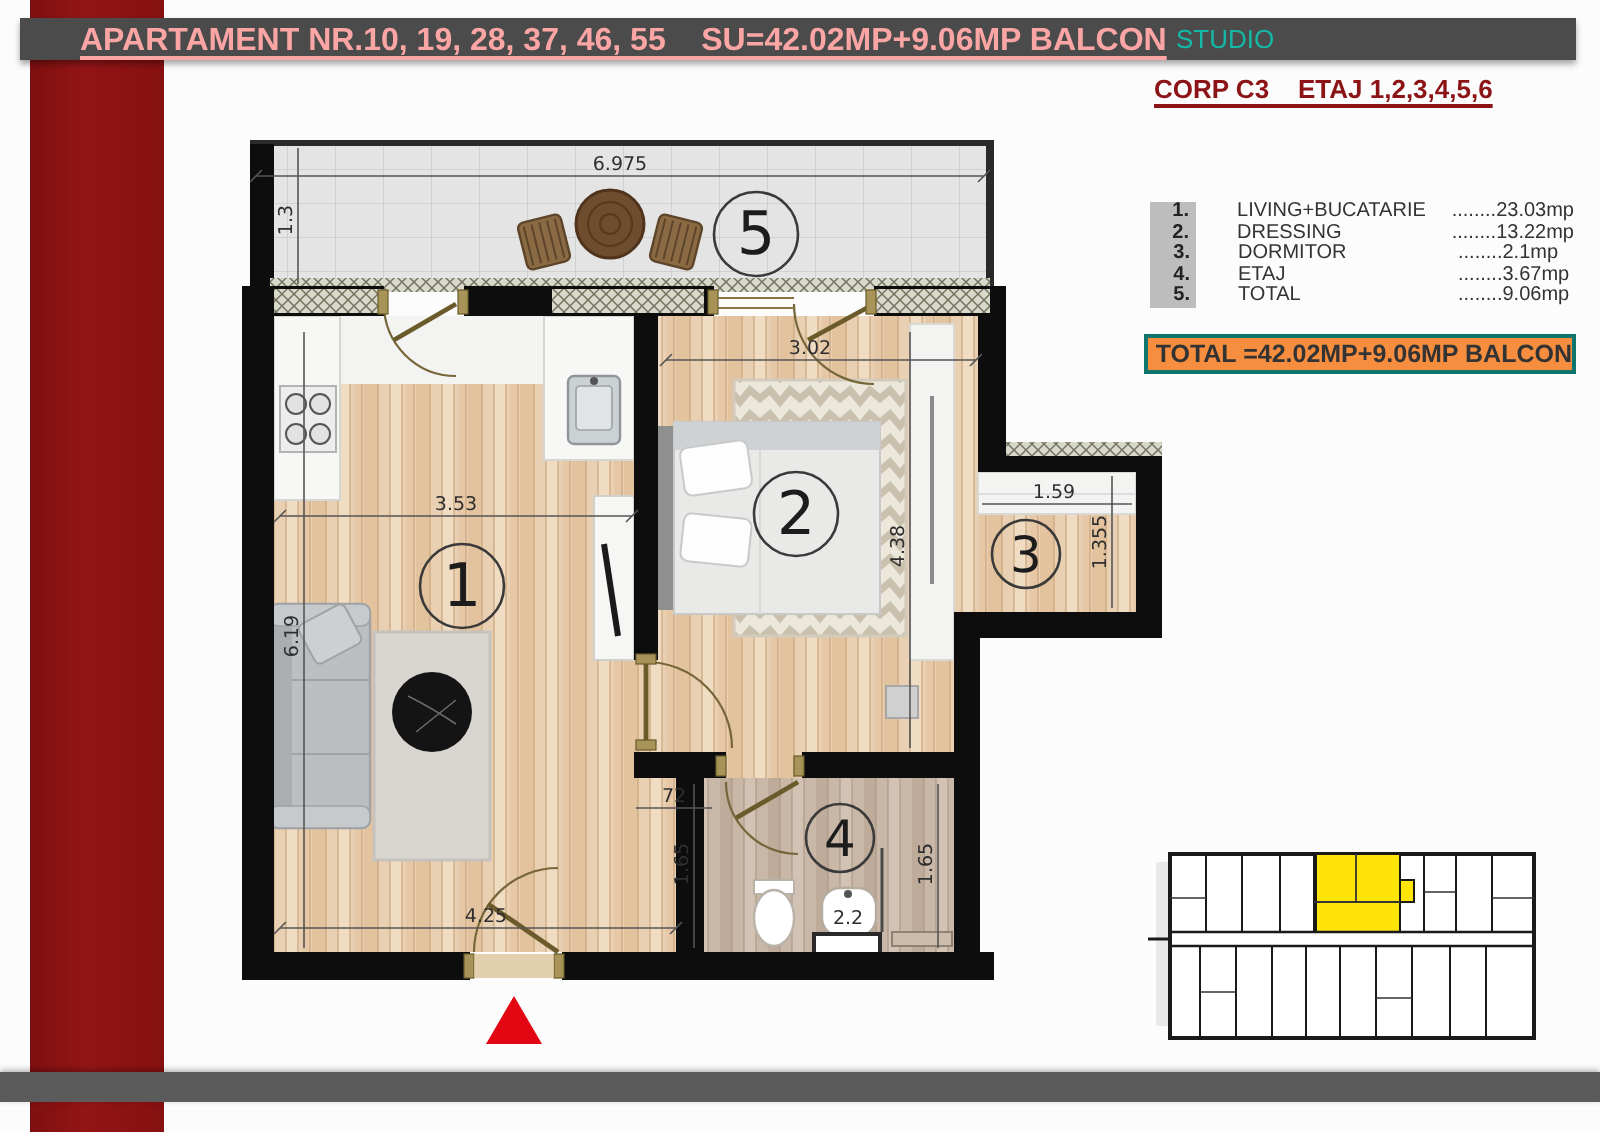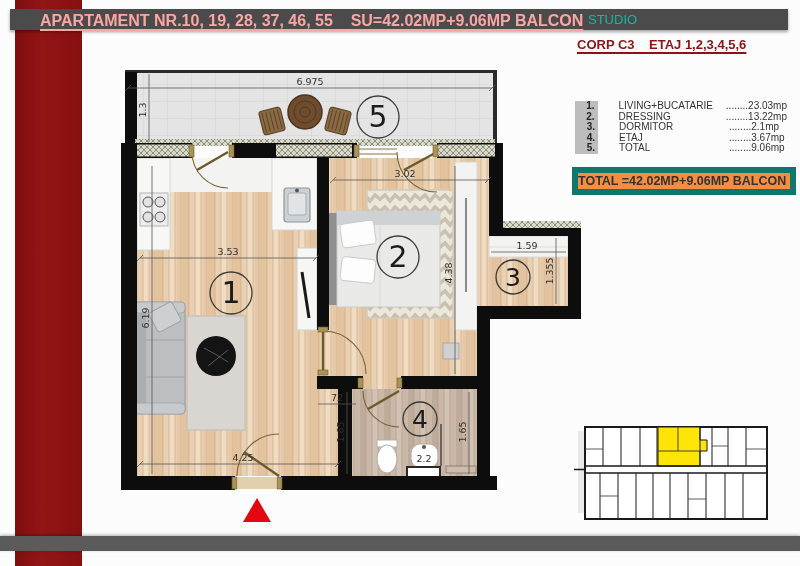--- a/index.html
+++ b/index.html
@@ -15,22 +15,22 @@
   .subheader{position:absolute;left:577px;top:37px;z-index:3;color:#8c1416;font-size:13px;font-weight:bold;
            white-space:pre;text-decoration:underline;text-underline-offset:3px;text-decoration-thickness:1.5px;}
   .bottom-bar{position:absolute;left:0;top:536px;width:800px;height:15px;background:#5b5b5b;z-index:3;
            box-shadow:0 -1px 3px rgba(0,0,0,.3);}
   .legend{position:absolute;left:575px;top:101px;width:212px;z-index:3;color:#333;font-size:10px;}
   .legend-row{display:flex;height:10.5px;line-height:10.5px;}
   .legend-num{width:20px;background:#bdbdbd;text-align:right;padding-right:3px;font-weight:bold;color:#222;}
   .legend-label{margin-left:7px;width:110px;white-space:nowrap;padding-left:14px;}
   .legend-value{white-space:nowrap;}
   .total-box{position:absolute;left:572px;top:167px;width:212px;height:16px;z-index:3;
-           background:#f68d3f;border:6px solid #0f766e;color:#333;font-size:12.5px;font-weight:bold;
-           text-align:left;line-height:16px;white-space:pre;}
+           background:#f68d3f;border:2px solid #0f766e;color:#333;font-size:12.5px;font-weight:bold;
+           text-align:right;line-height:16px;white-space:pre;}
   svg{position:absolute;left:0;top:0;z-index:2;}
   svg text{font-family:"DejaVu Sans",sans-serif;}
   .dim{font-size:9.5px;fill:#2e2e2e;}
   .roomnum{fill:#1c1c1c;}
 </style>
 </head>
 <body>
 
 <div class="page">
 

